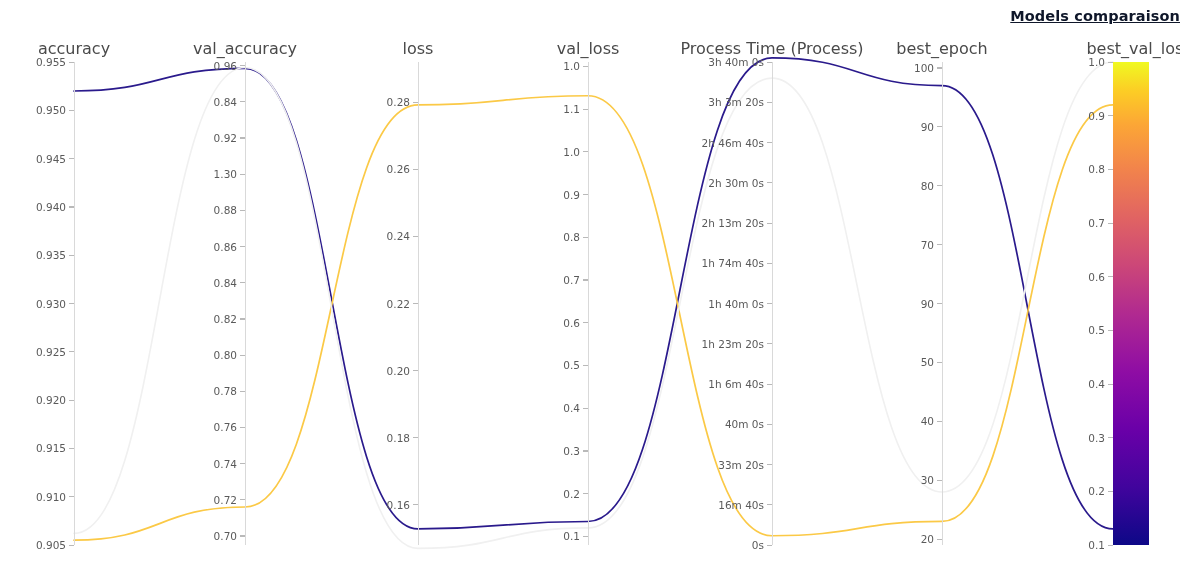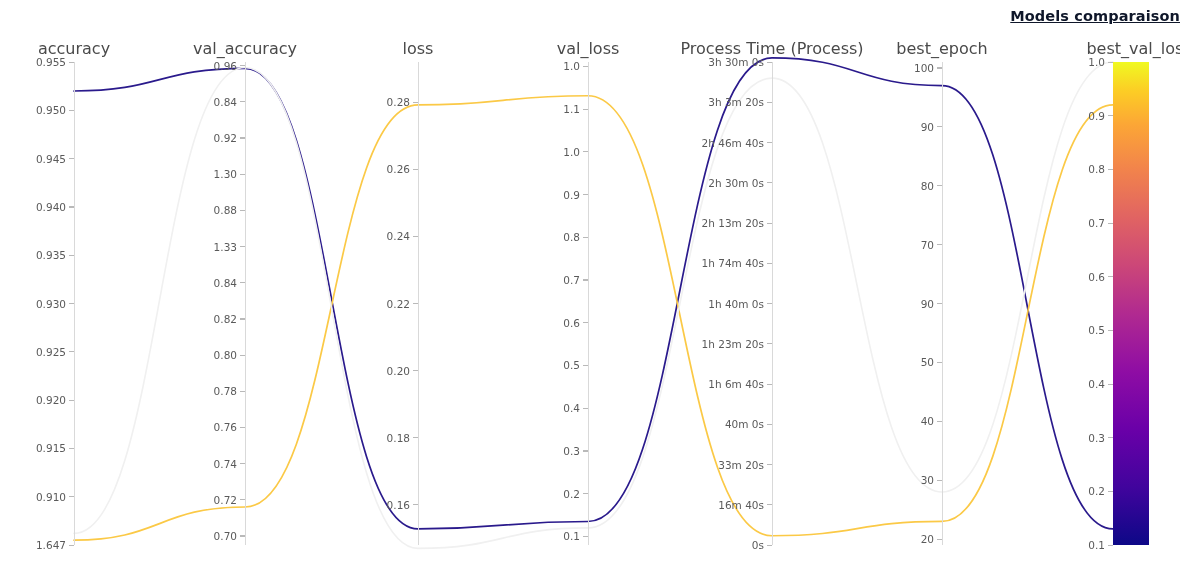--- a/index.html
+++ b/index.html
@@ -94,21 +94,21 @@
         <div class="tick" style="top: 386.4px;">
           <div class="tick-mark"></div>
           <div class="tick-label">0.915</div>
         </div>
         <div class="tick" style="top: 434.7px;">
           <div class="tick-mark"></div>
           <div class="tick-label">0.910</div>
         </div>
         <div class="tick" style="top: 483px;">
           <div class="tick-mark"></div>
-          <div class="tick-label">1.647</div>
+          <div class="tick-label">0.905</div>
         </div>
       </div>
       <div class="axis" style="left: 245px;">
         <div class="axis-line" style="height: 483px;"></div>
         <div class="axis-title">val_accuracy</div>
         <div class="tick" style="top: 3.61798px;">
           <div class="tick-mark"></div>
           <div class="tick-label">0.96</div>
         </div>
         <div class="tick" style="top: 39.7978px;">
@@ -122,21 +122,21 @@
         <div class="tick" style="top: 112.157px;">
           <div class="tick-mark"></div>
           <div class="tick-label">1.30</div>
         </div>
         <div class="tick" style="top: 148.337px;">
           <div class="tick-mark"></div>
           <div class="tick-label">0.88</div>
         </div>
         <div class="tick" style="top: 184.517px;">
           <div class="tick-mark"></div>
-          <div class="tick-label">1.33</div>
+          <div class="tick-label">0.86</div>
         </div>
         <div class="tick" style="top: 220.697px;">
           <div class="tick-mark"></div>
           <div class="tick-label">0.84</div>
         </div>
         <div class="tick" style="top: 256.876px;">
           <div class="tick-mark"></div>
           <div class="tick-label">0.82</div>
         </div>
         <div class="tick" style="top: 293.056px;">
@@ -246,21 +246,21 @@
         <div class="tick" style="top: 474.451px;">
           <div class="tick-mark"></div>
           <div class="tick-label">0.1</div>
         </div>
       </div>
       <div class="axis" style="left: 772px;">
         <div class="axis-line" style="height: 483px;"></div>
         <div class="axis-title">Process Time (Process)</div>
         <div class="tick" style="top: 0px;">
           <div class="tick-mark"></div>
-          <div class="tick-label">3h 30m 0s</div>
+          <div class="tick-label">3h 40m 0s</div>
         </div>
         <div class="tick" style="top: 40.25px;">
           <div class="tick-mark"></div>
           <div class="tick-label">3h 3m 20s</div>
         </div>
         <div class="tick" style="top: 80.5px;">
           <div class="tick-mark"></div>
           <div class="tick-label">2h 46m 40s</div>
         </div>
         <div class="tick" style="top: 120.75px;">

